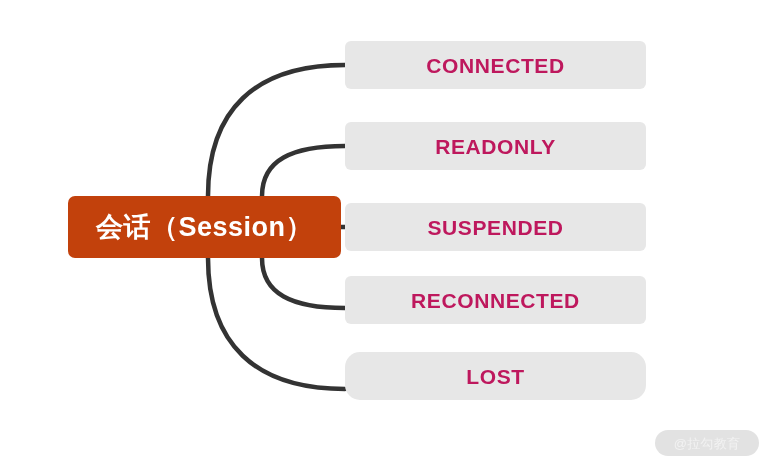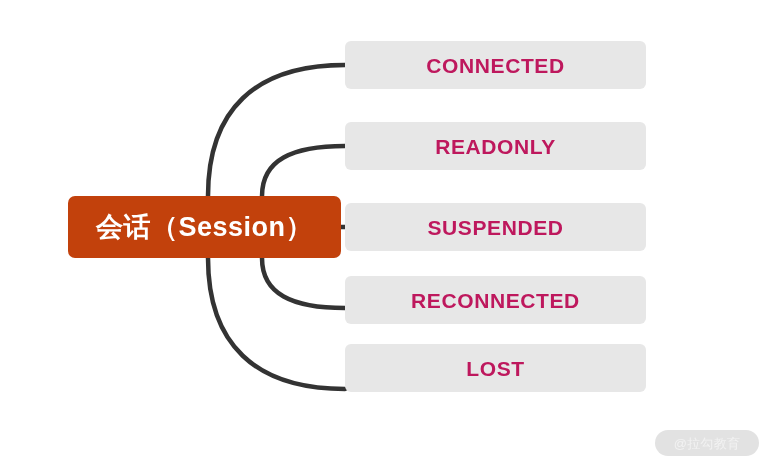--- a/index.html
+++ b/index.html
@@ -115,21 +115,21 @@
   </div>
 
   <div class="leaf-node" style="top:203px;align-items:center;">
     <span class="leaf-label">SUSPENDED</span>
   </div>
 
   <div class="leaf-node" style="top:276px;">
     <span class="leaf-label">RECONNECTED</span>
   </div>
 
-  <div class="leaf-node" style="top:344px;">
+  <div class="leaf-node" style="top:352px;border-radius:15px;">
     <span class="leaf-label">LOST</span>
   </div>
 
   <div class="watermark">
     <span class="watermark-text">@拉勾教育</span>
   </div>
 
 </div>
 
 </body></html>

